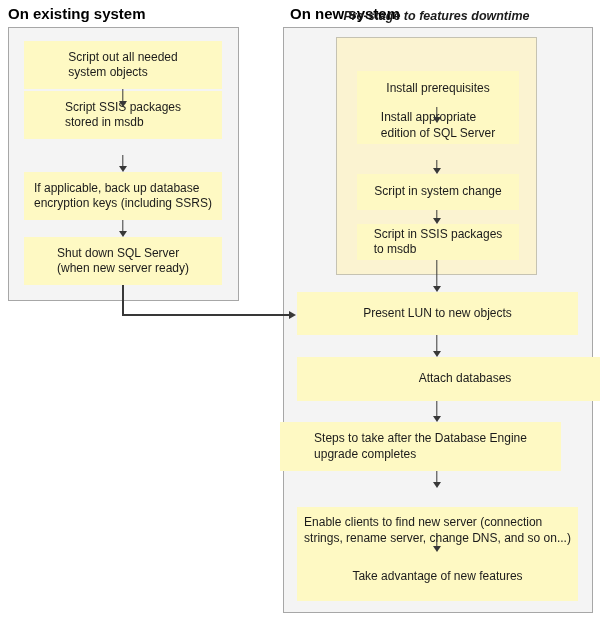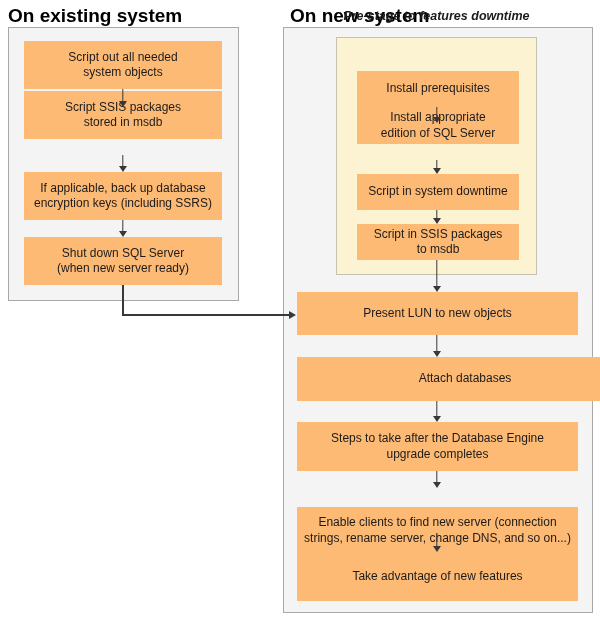--- a/index.html
+++ b/index.html
@@ -7,21 +7,21 @@
     position: relative;
     width: 600px;
     height: 628px;
     background: #ffffff;
     font-family: "Liberation Sans", "DejaVu Sans", sans-serif;
     color: #1b1b1b;
     overflow: hidden;
   }
   .col-header {
     position: absolute;
-    font-size: 19px;
+    font-size: 15px;
     font-weight: bold;
     color: #000000;
     white-space: nowrap;
   }
   .panel {
     position: absolute;
     background: #f4f4f4;
     border: 1px solid #a7a7a7;
     box-sizing: border-box;
     z-index: 1;
@@ -38,26 +38,25 @@
     left: 0; right: 0; top: 9px;
     text-align: center;
     font-size: 12.5px;
     font-weight: bold;
     font-style: italic;
     color: #1b1b1b;
     z-index: 3;
   }
   .box {
     position: absolute;
-    background: #fdba74;
+    background: #fef9c3;
     box-sizing: border-box;
     display: flex;
     align-items: center;
     justify-content: center;
-    text-align: center;
     font-size: 12px;
     line-height: 15.5px;
     white-space: pre-line;
     z-index: 3;
     padding: 2px 0;
   }
   .varrow { position: absolute; width: 8px; z-index: 5; }
   .varrow::before {
     content: "";
     position: absolute;
@@ -123,33 +122,33 @@
   <div class="box" style="left:24px; top:237px; width:198px; height:48px;">Shut down SQL Server
 (when new server ready)</div>
 
   <div class="varrow" style="left:119px; top:89px; height:18px;"></div>
   <div class="varrow" style="left:119px; top:155px; height:17px;"></div>
   <div class="varrow" style="left:119px; top:220px; height:17px;"></div>
 
   <div class="box" style="left:357px; top:71px; width:162px; height:36px;">Install prerequisites</div>
   <div class="box" style="left:357px; top:107px; width:162px; height:37px;">Install appropriate
 edition of SQL Server</div>
-  <div class="box" style="left:357px; top:174px; width:162px; height:36px;">Script in system downtime</div>
+  <div class="box" style="left:357px; top:174px; width:162px; height:36px;">Script in system change</div>
   <div class="box" style="left:357px; top:224px; width:162px; height:36px;">Script in SSIS packages
 to msdb</div>
 
   <div class="varrow" style="left:433px; top:107px; height:16px;"></div>
   <div class="varrow" style="left:433px; top:160px; height:14px;"></div>
   <div class="varrow" style="left:433px; top:210px; height:14px;"></div>
 
   <div class="varrow" style="left:433px; top:260px; height:32px;"></div>
 
   <div class="box" style="left:297px; top:292px; width:281px; height:43px;">Present LUN to new objects</div>
   <div class="box" style="left:297px; top:357px; width:336px; height:44px;">Attach databases</div>
-  <div class="box" style="left:297px; top:422px; width:281px; height:49px;">Steps to take after the Database Engine
+  <div class="box" style="left:280px; top:422px; width:281px; height:49px;">Steps to take after the Database Engine
 upgrade completes</div>
   <div class="box" style="left:297px; top:488px; width:281px; height:47px;margin-top:19px;">Enable clients to find new server (connection
 strings, rename server, change DNS, and so on...)</div>
   <div class="box" style="left:297px; top:552px; width:281px; height:49px;">Take advantage of new features</div>
 
   <div class="varrow" style="left:433px; top:335px; height:22px;"></div>
   <div class="varrow" style="left:433px; top:401px; height:21px;"></div>
   <div class="varrow" style="left:433px; top:471px; height:17px;"></div>
   <div class="varrow" style="left:433px; top:535px; height:17px;"></div>
 

